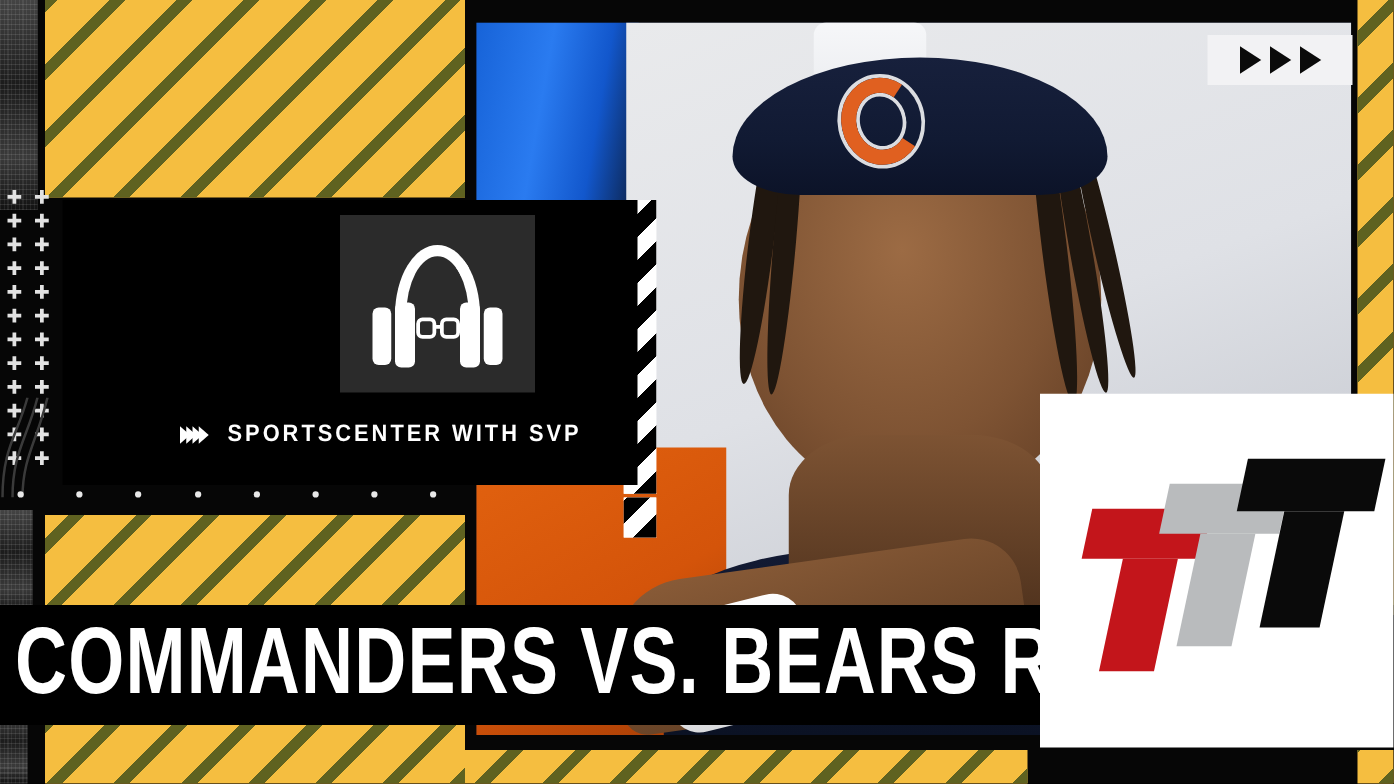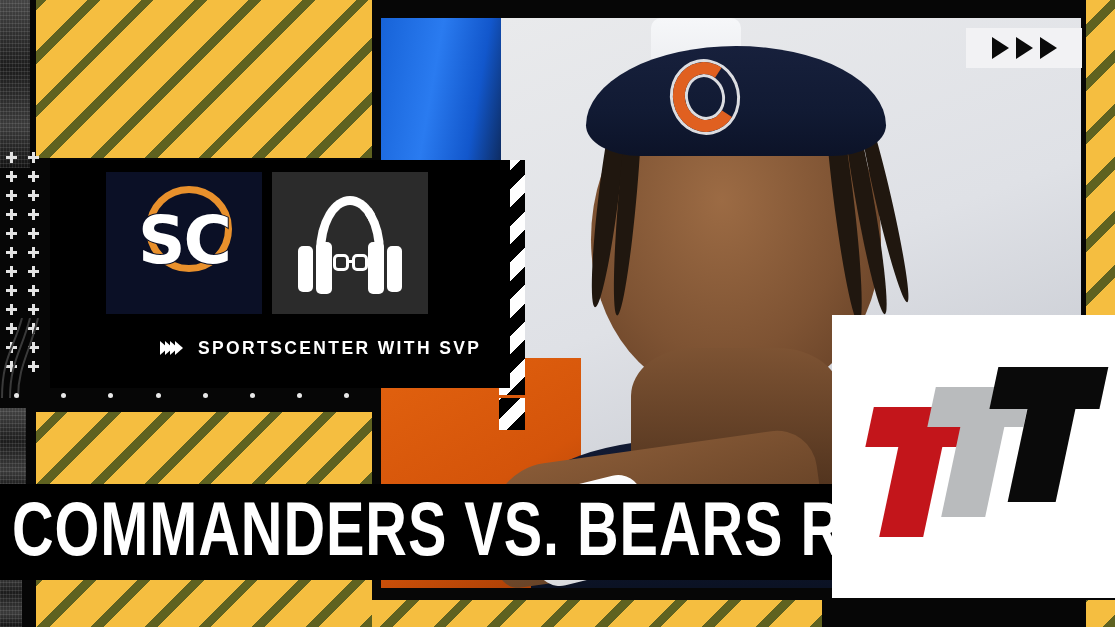--- a/index.html
+++ b/index.html
@@ -282,39 +282,35 @@
     <div class="ph-neck"></div>
     <div class="ph-arm"></div>
     <div class="ph-wrist"></div>
   </div>
 
   <div class="bw-stripes" style="left:499px;top:160px;width:26px;height:235px;"></div>
   <div class="bw-stripes" style="left:499px;top:398px;width:26px;height:32px;"></div>
 
   <div id="logo-card" style="left:50px;top:160px;width:460px;height:228px;">
 
-    <div class="logo-tile" id="sc-tile" style="left:56px;top:12px;width:156px;height:142px;">
-      <div class="sc-ring" style="left:40px;top:14px;width:86px;height:86px;"></div>
-      <div class="sc-text" style="top:36px;font-size:66px;line-height:66px;">SC</div>
-    </div>
 
     <div class="logo-tile" id="hp-tile" style="left:222px;top:12px;width:156px;height:142px;">
       <div style="position:absolute;left:20px;top:24px;width:116px;height:100px;">
         <div class="hp-arc" style="left:24px;top:0;width:68px;height:56px;"></div>
         <div class="hp-cup" style="left:6px; top:50px;width:15px;height:46px;"></div>
         <div class="hp-cup" style="left:24px;top:46px;width:16px;height:52px;"></div>
         <div class="hp-cup" style="left:76px;top:46px;width:16px;height:52px;"></div>
         <div class="hp-cup" style="left:95px;top:50px;width:15px;height:46px;"></div>
         <div class="hp-lens" style="left:41px;top:58px;width:16px;height:17px;"></div>
         <div class="hp-lens" style="left:60px;top:58px;width:16px;height:17px;"></div>
         <div class="hp-bridge" style="left:56px;top:64px;width:6px;height:3px;"></div>
       </div>
     </div>
 
-    <div class="svp-row" style="left:110px;top:176px;height:24px;">
+    <div class="svp-row" style="left:94px;top:176px;height:24px;">
       <span class="chev"></span>
       <span class="chev"></span>
       <span class="chev"></span>
       <span class="chev"></span>
       <span class="svp-label" style="margin-left:18px;">SPORTSCENTER WITH SVP</span>
     </div>
   </div>
 
   <div id="headline-band" style="left:0;top:484px;width:1115px;height:96px;"></div>
   <div id="headline" style="left:12px;top:492px;">COMMANDERS VS. BEARS RECAP</div>

